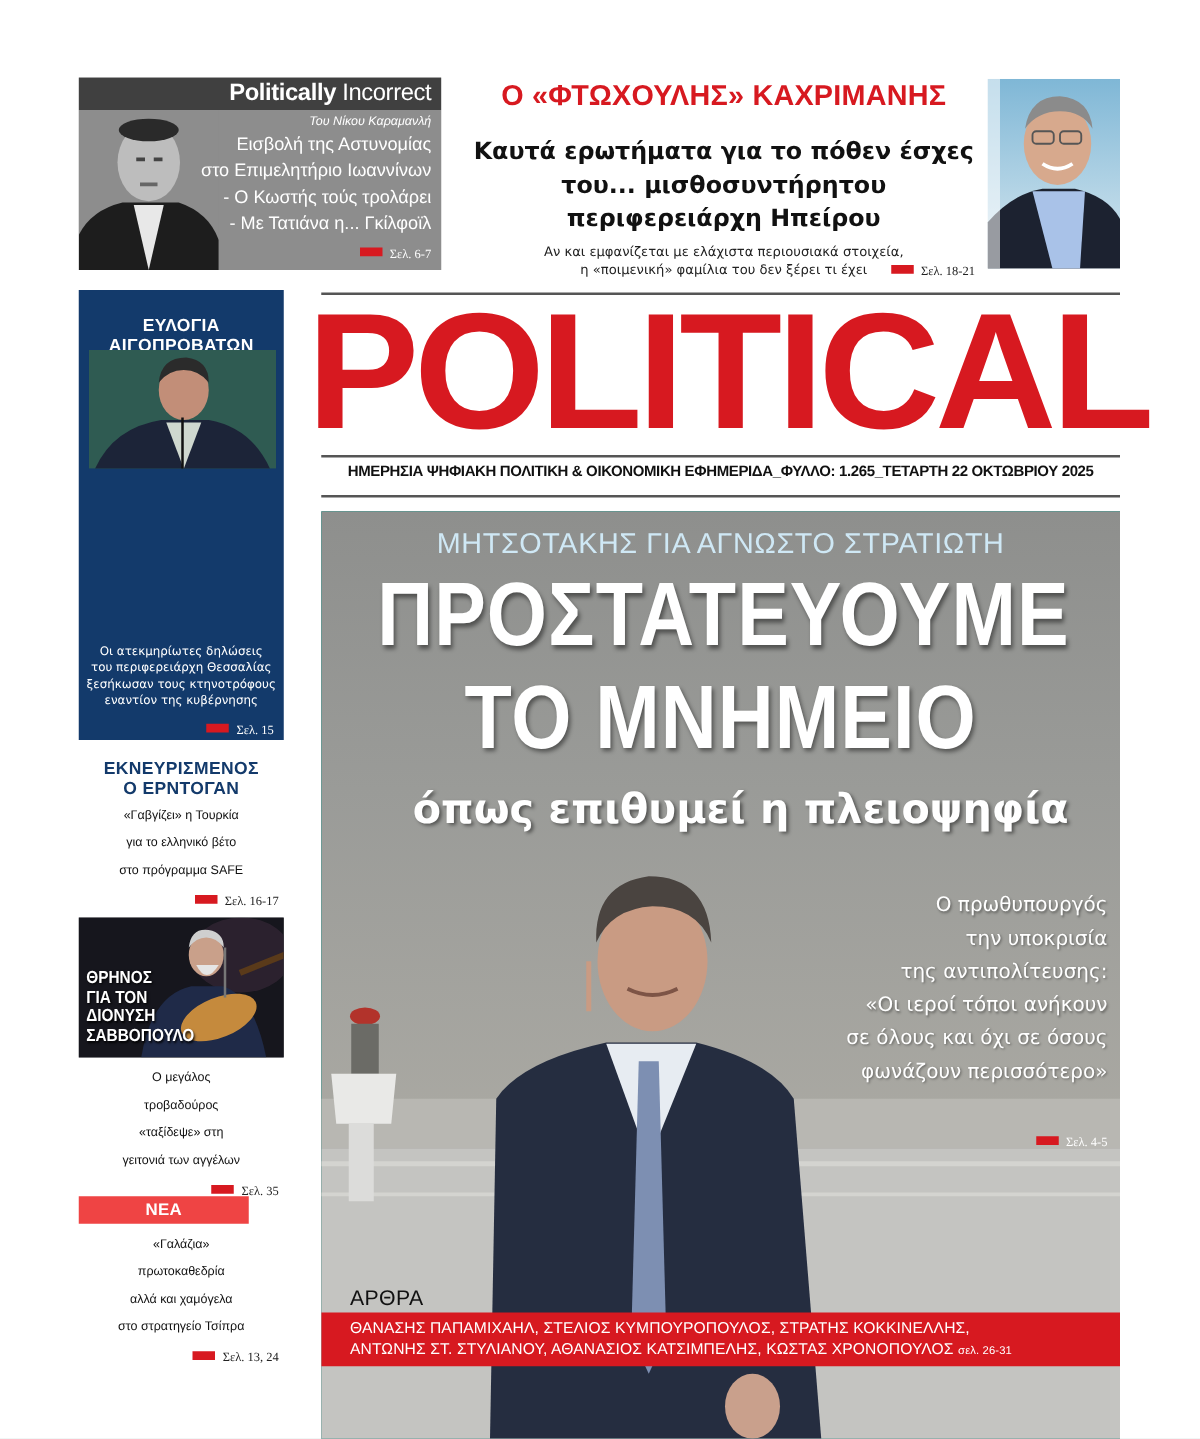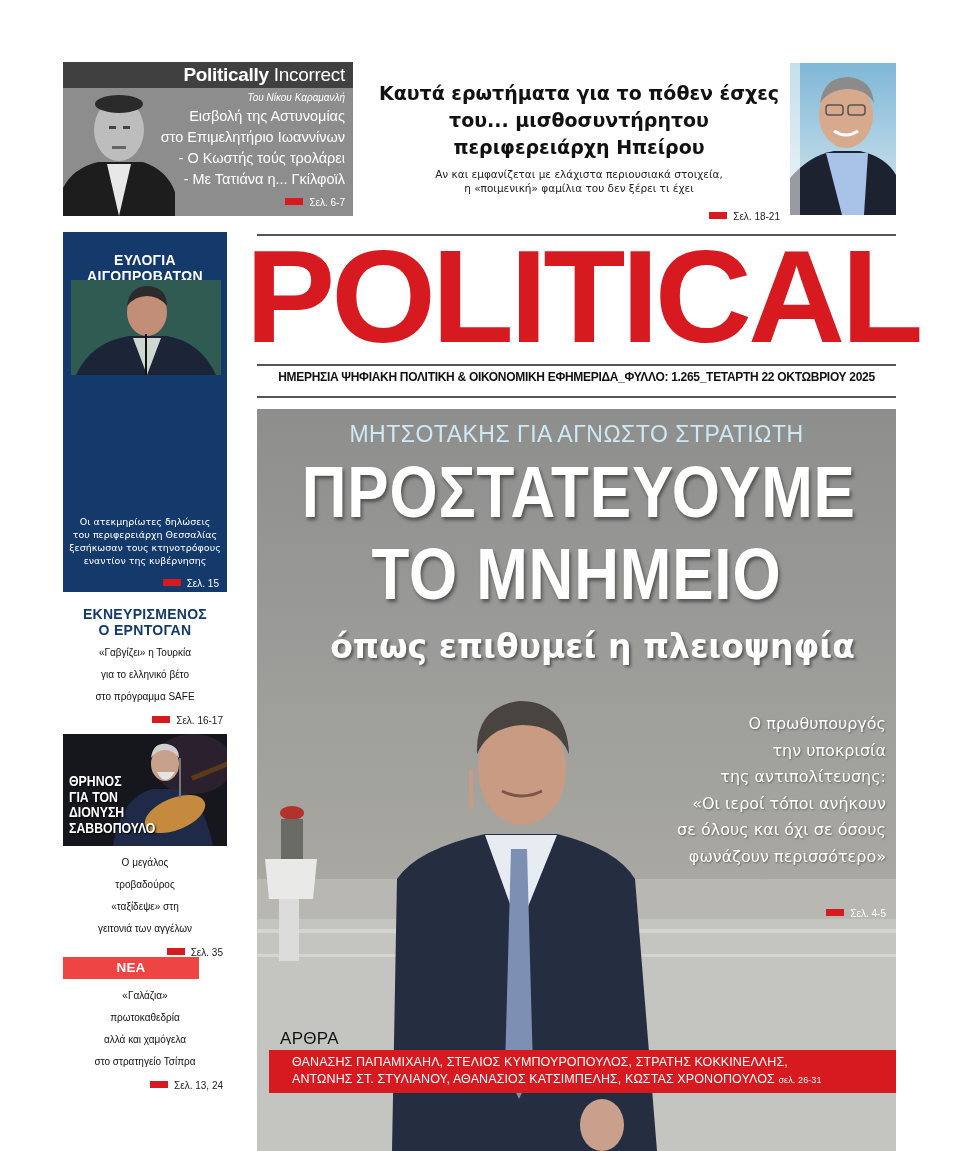--- a/index.html
+++ b/index.html
@@ -1,21 +1,21 @@
 <!DOCTYPE html>
 <html><head>
 <meta charset="utf-8">
 <style>
   * { box-sizing: border-box; margin: 0; padding: 0; }
   html, body { width: 960px; height: 1151px; background: #ffffff; overflow: hidden; }
   body { position: relative; font-family: "DejaVu Sans", sans-serif; color: #1a1a1a; }
 
   .abs { position: absolute; }
   .red-tag { display: inline-block; width: 18px; height: 7px; background: #d71920; vertical-align: middle; margin-right: 6px; }
-  .page-ref { font-family: Liberation Sans, sans-serif; font-size: 10px; color: #222; }
+  .page-ref { font-family: Liberation Serif, serif; font-size: 10px; color: #222; }
 
   
   #pi-box { left: 63px; top: 62px; width: 290px; height: 154px; background: #8d8d8d; overflow: hidden; }
   #pi-bar { position: absolute; left: 0; top: 0; width: 100%; height: 26px; background: #404040; color: #fff; text-align: right; padding-right: 8px; line-height: 26px; font-family: "Liberation Sans", sans-serif; font-size: 19px; letter-spacing: -0.3px; }
   #pi-bar b { font-weight: 900; }
   #pi-bar span.light { font-weight: 400; }
   #pi-photo { position: absolute; left: 0; top: 26px; width: 112px; height: 128px; }
   #pi-author { position: absolute; right: 8px; top: 30px; font-style: italic; font-size: 10px; color: #fff; font-family: "Liberation Sans", sans-serif; }
   #pi-headline { position: absolute; right: 8px; top: 44px; width: 210px; text-align: right; color: #fff; font-family: "Liberation Sans", sans-serif; font-size: 14.5px; line-height: 21px; }
   #pi-ref { position: absolute; right: 8px; bottom: 6px; color: #fff; }
@@ -39,21 +39,21 @@
   
   #lead { left: 257px; top: 409px; width: 639px; height: 952px; overflow: hidden; background: #0f766e; }
   #lead-bg { position: absolute; inset: 0; }
   #lead-kicker { position: absolute; left: 0; width: 100%; top: 12px; text-align: center; color: #cfe8f5; font-family: "Liberation Sans", sans-serif; font-size: 23px; letter-spacing: 0.5px; }
   #lead-title { position: absolute; left: 0; width: 100%; top: 42px; text-align: center; color: #fff; font-family: "Liberation Sans", sans-serif; font-weight: 700; font-size: 72px; line-height: 82px; transform: scaleX(0.86); transform-origin: center top; text-shadow: 2px 3px 4px rgba(0,0,0,0.45); letter-spacing: 1px; }
   #lead-sub { position: absolute; left: 16px; width: 100%; top: 218px; text-align: center; color: #fff; font-family: "DejaVu Sans", sans-serif; font-weight: 700; font-size: 33px; text-shadow: 2px 2px 3px rgba(0,0,0,0.45); }
   #lead-side { position: absolute; right: 10px; top: 302px; width: 280px; text-align: right; color: #fff; font-family: "DejaVu Sans", sans-serif; font-size: 16px; line-height: 26.5px; text-shadow: 1px 1px 2px rgba(0,0,0,0.4); }
   #lead-side-ref { position: absolute; right: 10px; top: 493px; color: #fff; }
   #lead-side-ref .page-ref { color: #fff; }
   #articles-label { position: absolute; left: 23px; top: 620px; color: #111; font-family: "Liberation Sans", sans-serif; font-size: 17px; font-weight: 400; letter-spacing: 0.3px; }
-  #articles-bar { position: absolute; left: 12px; top: 641px; width: 639px; height: 43px; background: #d71920; padding: 4px 0 0 23px; color: #fff; font-family: "Liberation Sans", sans-serif; font-size: 12.5px; line-height: 17px; letter-spacing: 0.1px; }
+  #articles-bar { position: absolute; left: 0; top: 641px; width: 639px; height: 43px; background: #d71920; padding: 4px 0 0 23px; color: #fff; font-family: "Liberation Sans", sans-serif; font-size: 12.5px; line-height: 17px; letter-spacing: 0.1px; }
   #articles-bar .small { font-size: 9px; }
 
   
   #blue-box { left: 63px; top: 232px; width: 164px; height: 360px; background: #133a6b; color: #fff; text-align: center; }
   #blue-kicker { font-family: "Liberation Sans", sans-serif; font-weight: 700; font-size: 14px; line-height: 16px; padding-top: 20px; letter-spacing: 0.3px; }
   #blue-photo { position: absolute; left: 8px; top: 48px; width: 150px; height: 95px; overflow: hidden; }
   #blue-headline { position: absolute; left: 0; width: 100%; top: 147px; font-family: "DejaVu Serif", serif; font-size: 14px; line-height: 22px; font-weight: 400; }
   #blue-sub { position: absolute; left: 0; width: 100%; top: 283px; font-family: "DejaVu Sans", sans-serif; font-size: 9.5px; line-height: 13px; }
   #blue-ref { position: absolute; right: 8px; top: 340px; }
   #blue-ref .page-ref { color: #fff; }
@@ -95,20 +95,21 @@
     <div>στο Επιμελητήριο Ιωαννίνων</div>
     <div>- Ο Κωστής τούς τρολάρει</div>
     <div>- Με Τατιάνα η... Γκίλφοϊλ</div>
   </div>
   <div id="pi-ref">
     <span class="red-tag"></span><span class="page-ref">Σελ. 6-7</span>
   </div>
 </div>
 
 <div id="top-story" class="abs">
+  <div id="top-kicker">Ο «ΦΤΩΧΟΥΛΗΣ» ΚΑΧΡΙΜΑΝΗΣ</div>
   <div id="top-headline">
     <div>Καυτά ερωτήματα για το πόθεν έσχες</div>
     <div>του... μισθοσυντήρητου</div>
     <div>περιφερειάρχη Ηπείρου</div>
   </div>
   <div id="top-sub">
     <div>Αν και εμφανίζεται με ελάχιστα περιουσιακά στοιχεία,</div>
     <div>η «ποιμενική» φαμίλια του δεν ξέρει τι έχει</div>
   </div>
   <div id="top-ref">

